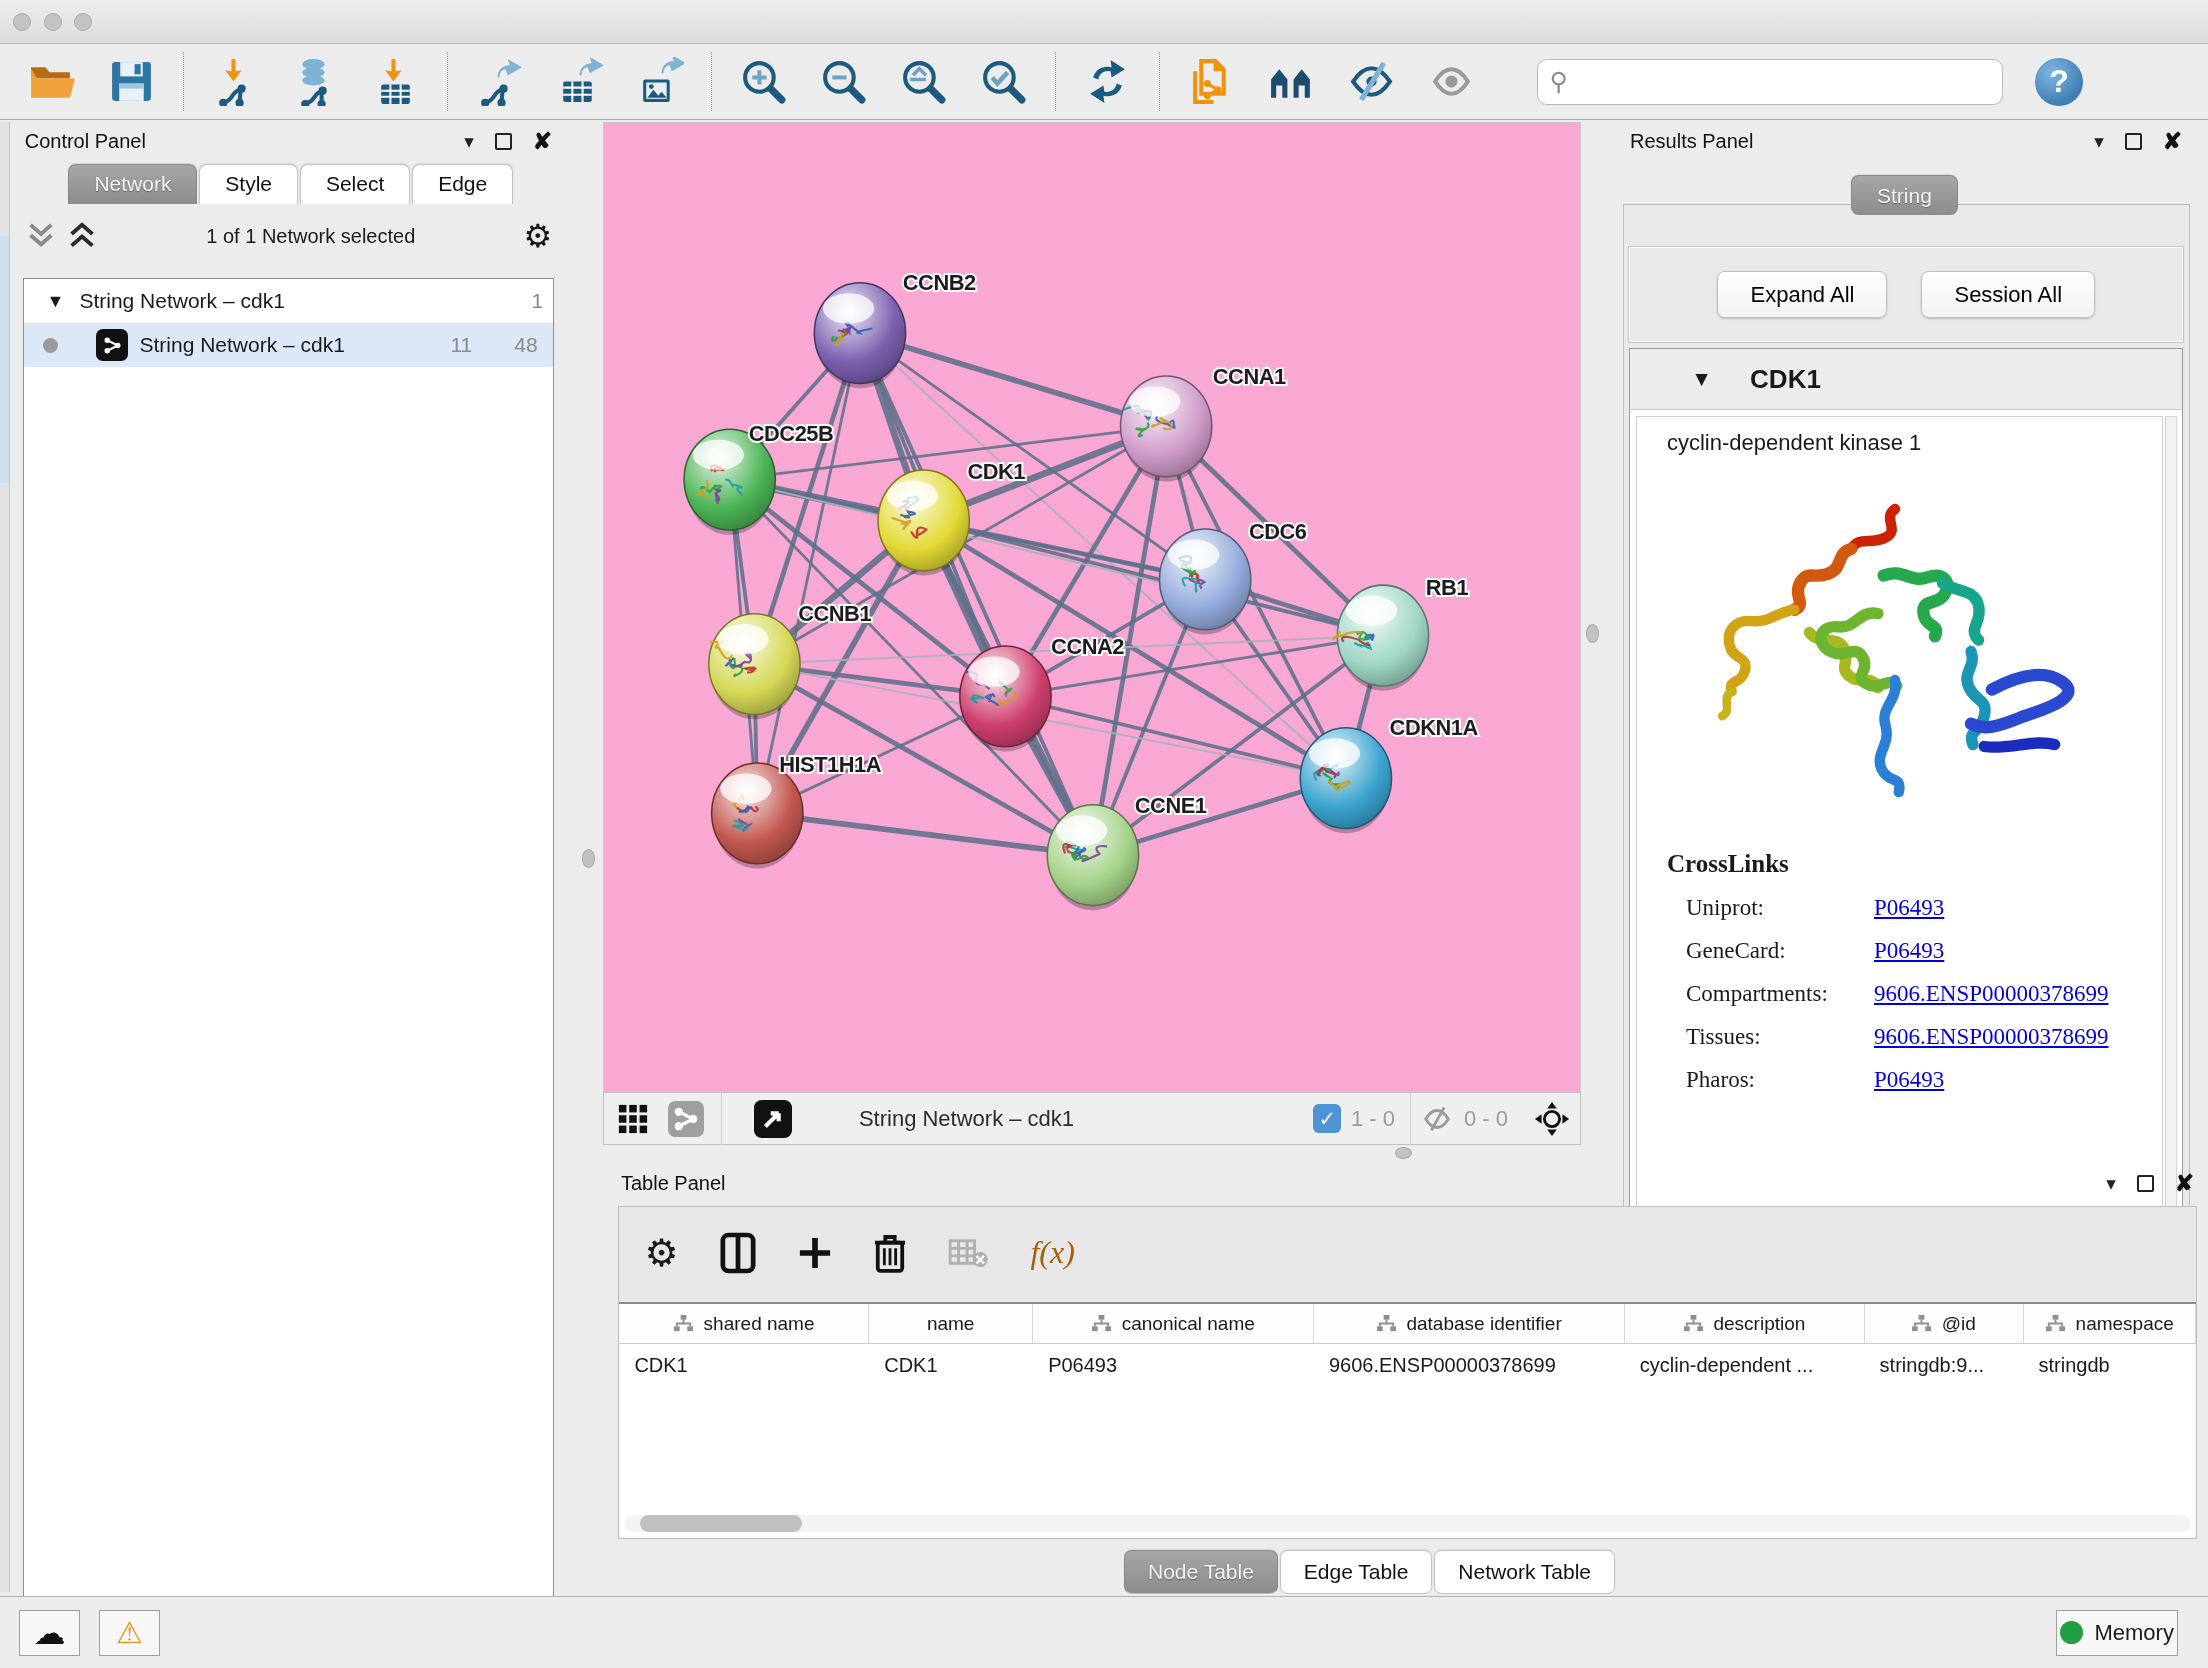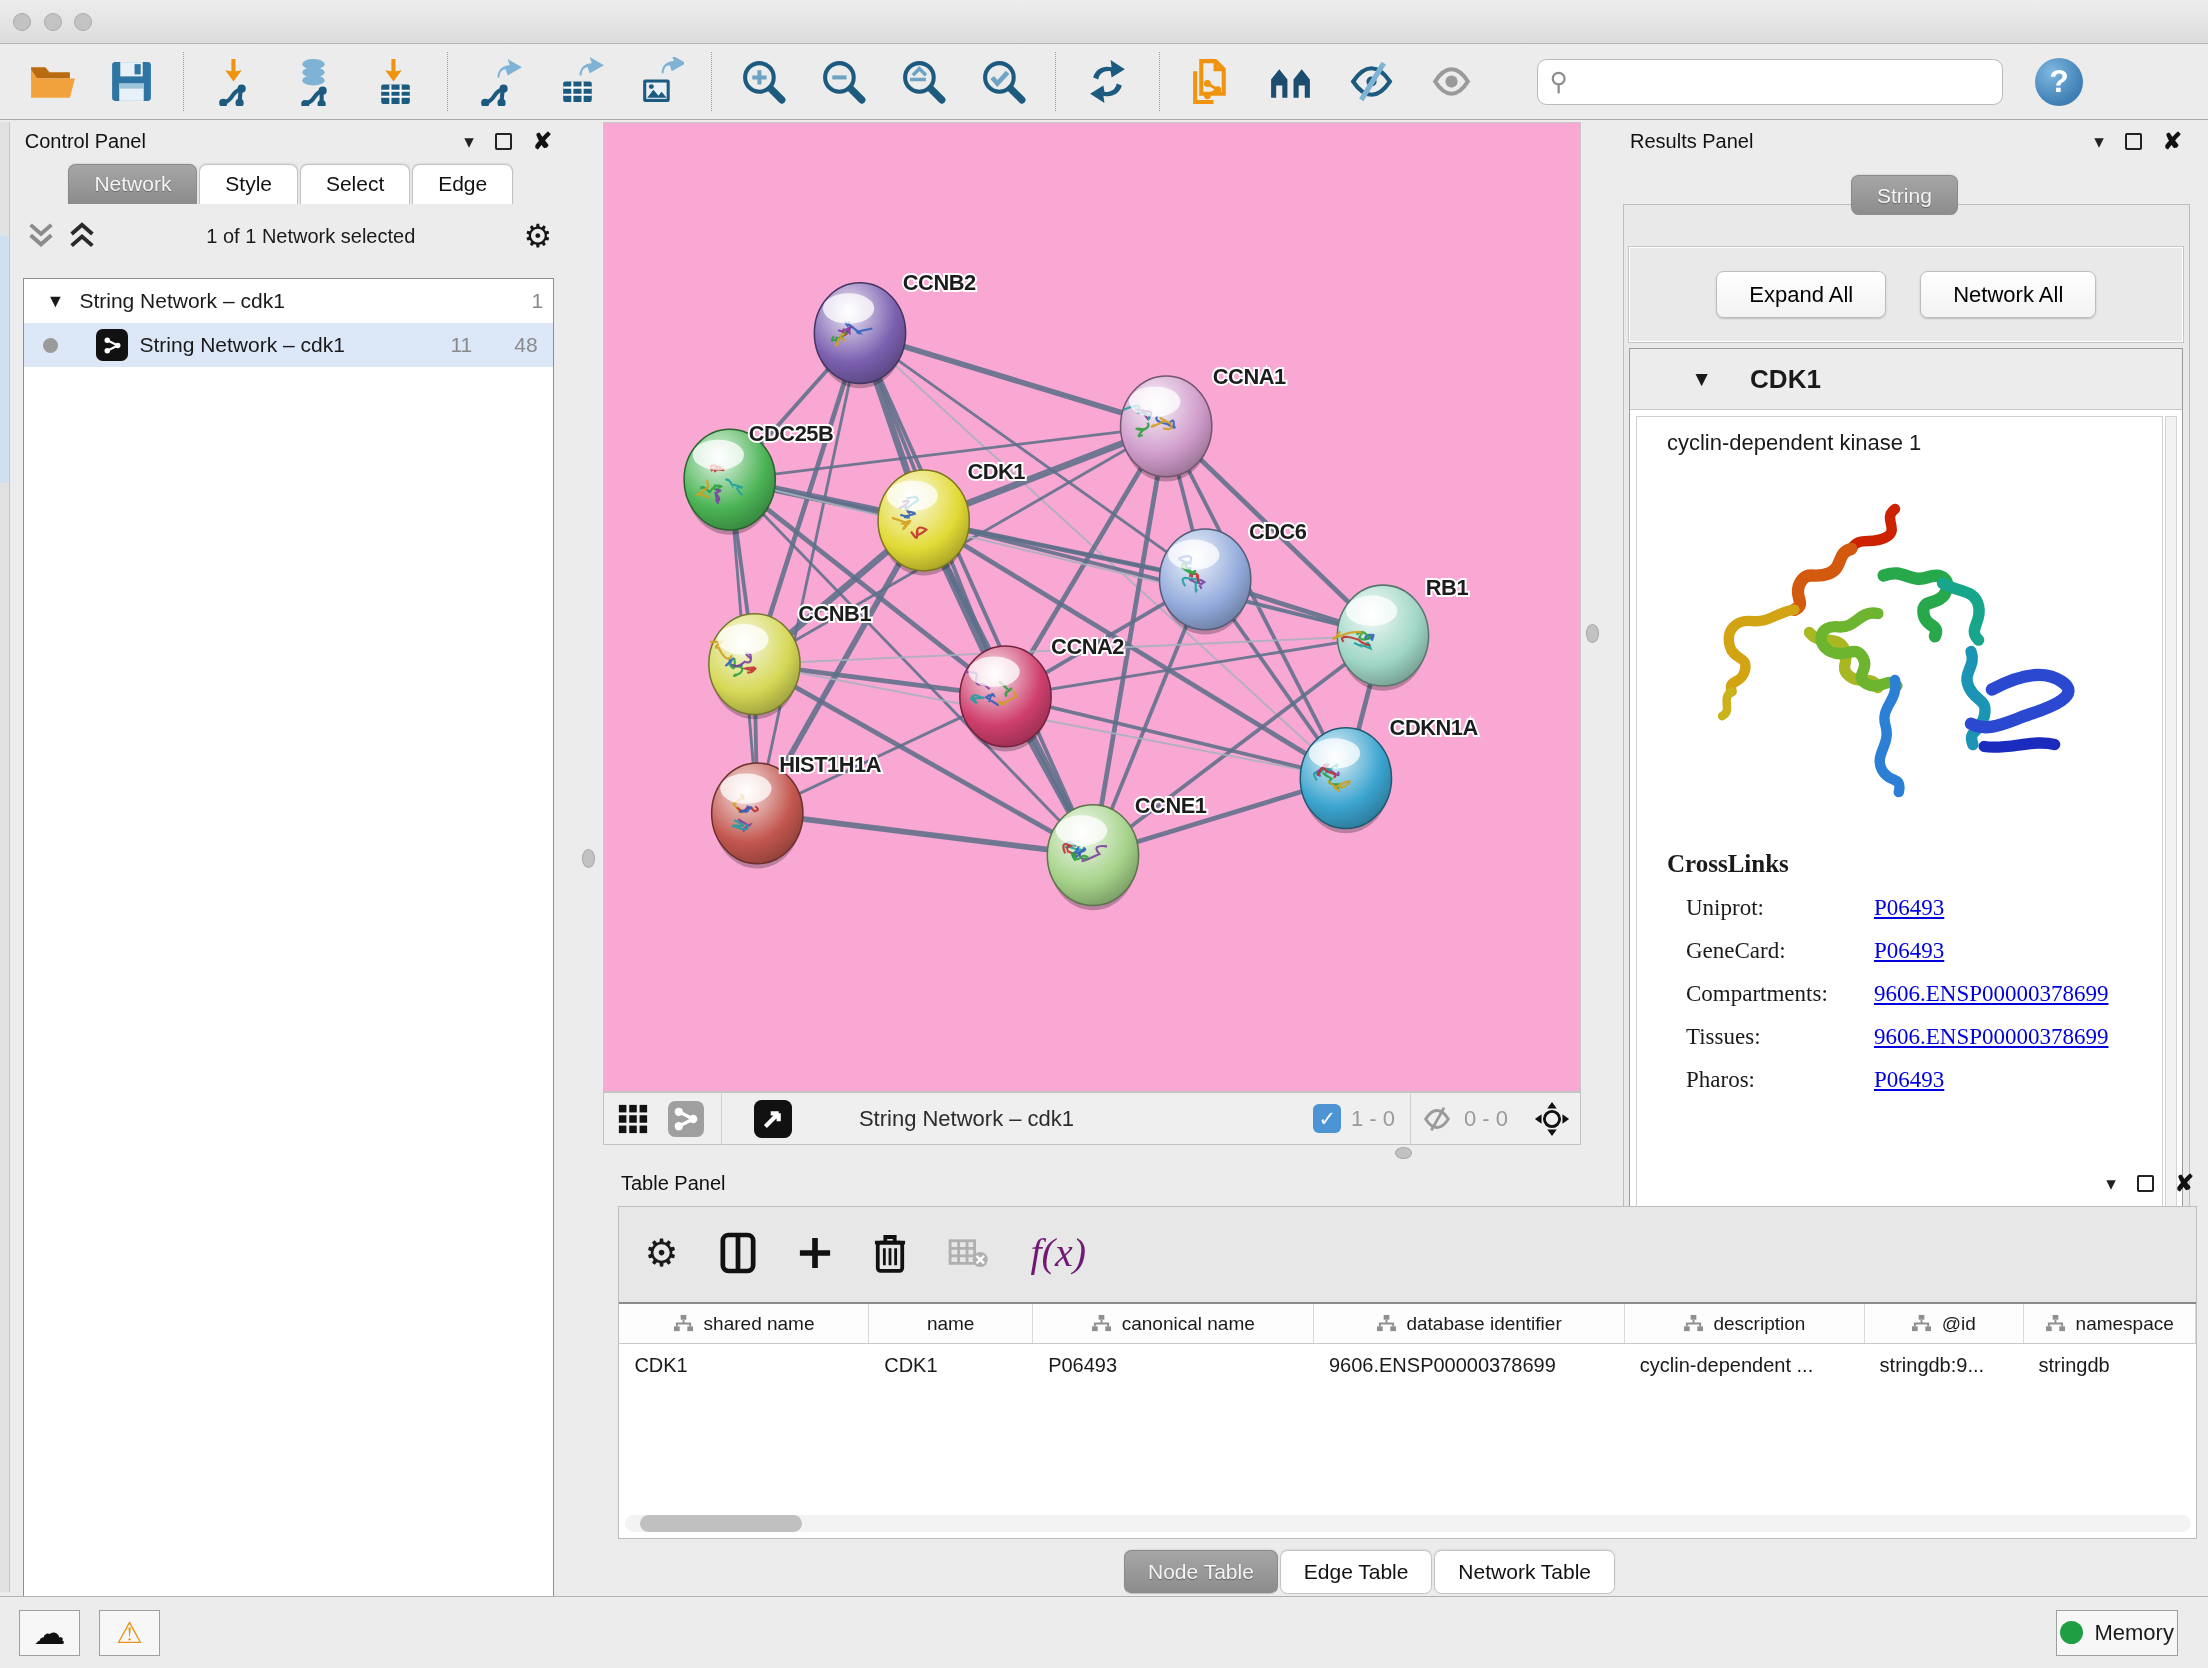--- a/index.html
+++ b/index.html
@@ -96,21 +96,21 @@
   .xl-row { display:flex; font-family:"Liberation Serif", serif; font-size:23px; margin-top:17px; }
   .xl-label { width:207px; padding-left:19px; }
   .xl-link { color:#0000dd; text-decoration:underline; cursor:pointer; }
 
   
   #table-panel { position:absolute; left:606px; top:1164px; width:1603px; height:430px; }
   #tp-head { height:38px; padding:0 15px; }
   #tp-box { position:absolute; left:12.4px; top:42px; width:1579px; height:333px; background:#e7e7e7; border:1px solid #bdbdbd; }
   #tp-icons { height:91px; display:flex; align-items:center; gap:42px; padding-left:25px; }
   #tp-icons .ticon { display:flex; align-items:center; justify-content:center; cursor:pointer; }
-  .fx { font-family:"Liberation Serif", serif; font-style:italic; font-size:40px; color:#701a75; }
+  .fx { font-family:"Liberation Serif", serif; font-style:italic; font-size:32px; color:#a16207; }
   #tp-table { position:absolute; left:0px; top:95px; width:1577px; height:236px; background:#fff; border-top:2.9px solid #8b8b8b; }
   #tp-header { display:flex; height:40px; border-bottom:1px solid #c9c9c9; background:#fdfdfd; }
   .th { display:flex; align-items:center; justify-content:center; gap:9.5px; font-size:19px; border-right:1px solid #d9d9d9; overflow:hidden; white-space:nowrap; }
   .th svg { flex:0 0 auto; }
   #tp-row { display:flex; height:42px; font-size:20px; }
   .td { display:flex; align-items:center; padding-left:15px; overflow:hidden; white-space:nowrap; }
   #tp-hscroll { position:absolute; left:5.7px; bottom:5.7px; width:1566px; height:17px; background:#f3f3f3; border-radius:8.6px; }
   #tp-hthumb { position:absolute; left:15px; top:0; width:162px; height:17px; background:#c0c0c0; border-radius:8.6px; }
   #tp-tabs { position:absolute; left:518px; top:386px; }
   #tp-tabs .tab { border-radius:7.6px; padding:9px 23px; border-bottom:1px solid #c2c2c2; }
@@ -701,21 +701,21 @@
       <span class="sq"></span>
       <span class="x">✘</span>
     </div>
   </div>
   <div id="rp-tab" class="tabbar">
       <div class="tab active" style="border-radius:7.6px;">String</div>
     </div>
   <div id="rp-box">
     <div id="rp-btnrow">
       <button class="rp-btn">Expand All</button>
-      <button class="rp-btn">Network All</button>
+      <button class="rp-btn">Session All</button>
     </div>
     <div id="rp-section">
       <div id="rp-sec-head">
         <span class="tri">▼</span>
         <span class="gene">CDK1</span>
       </div>
       <div id="rp-content">
         <div id="rp-desc">cyclin-dependent kinase 1</div>
         <svg id="rp-protein" width="476" height="361" viewBox="0 0 500 380">
           <g fill="none" stroke-linecap="round">

